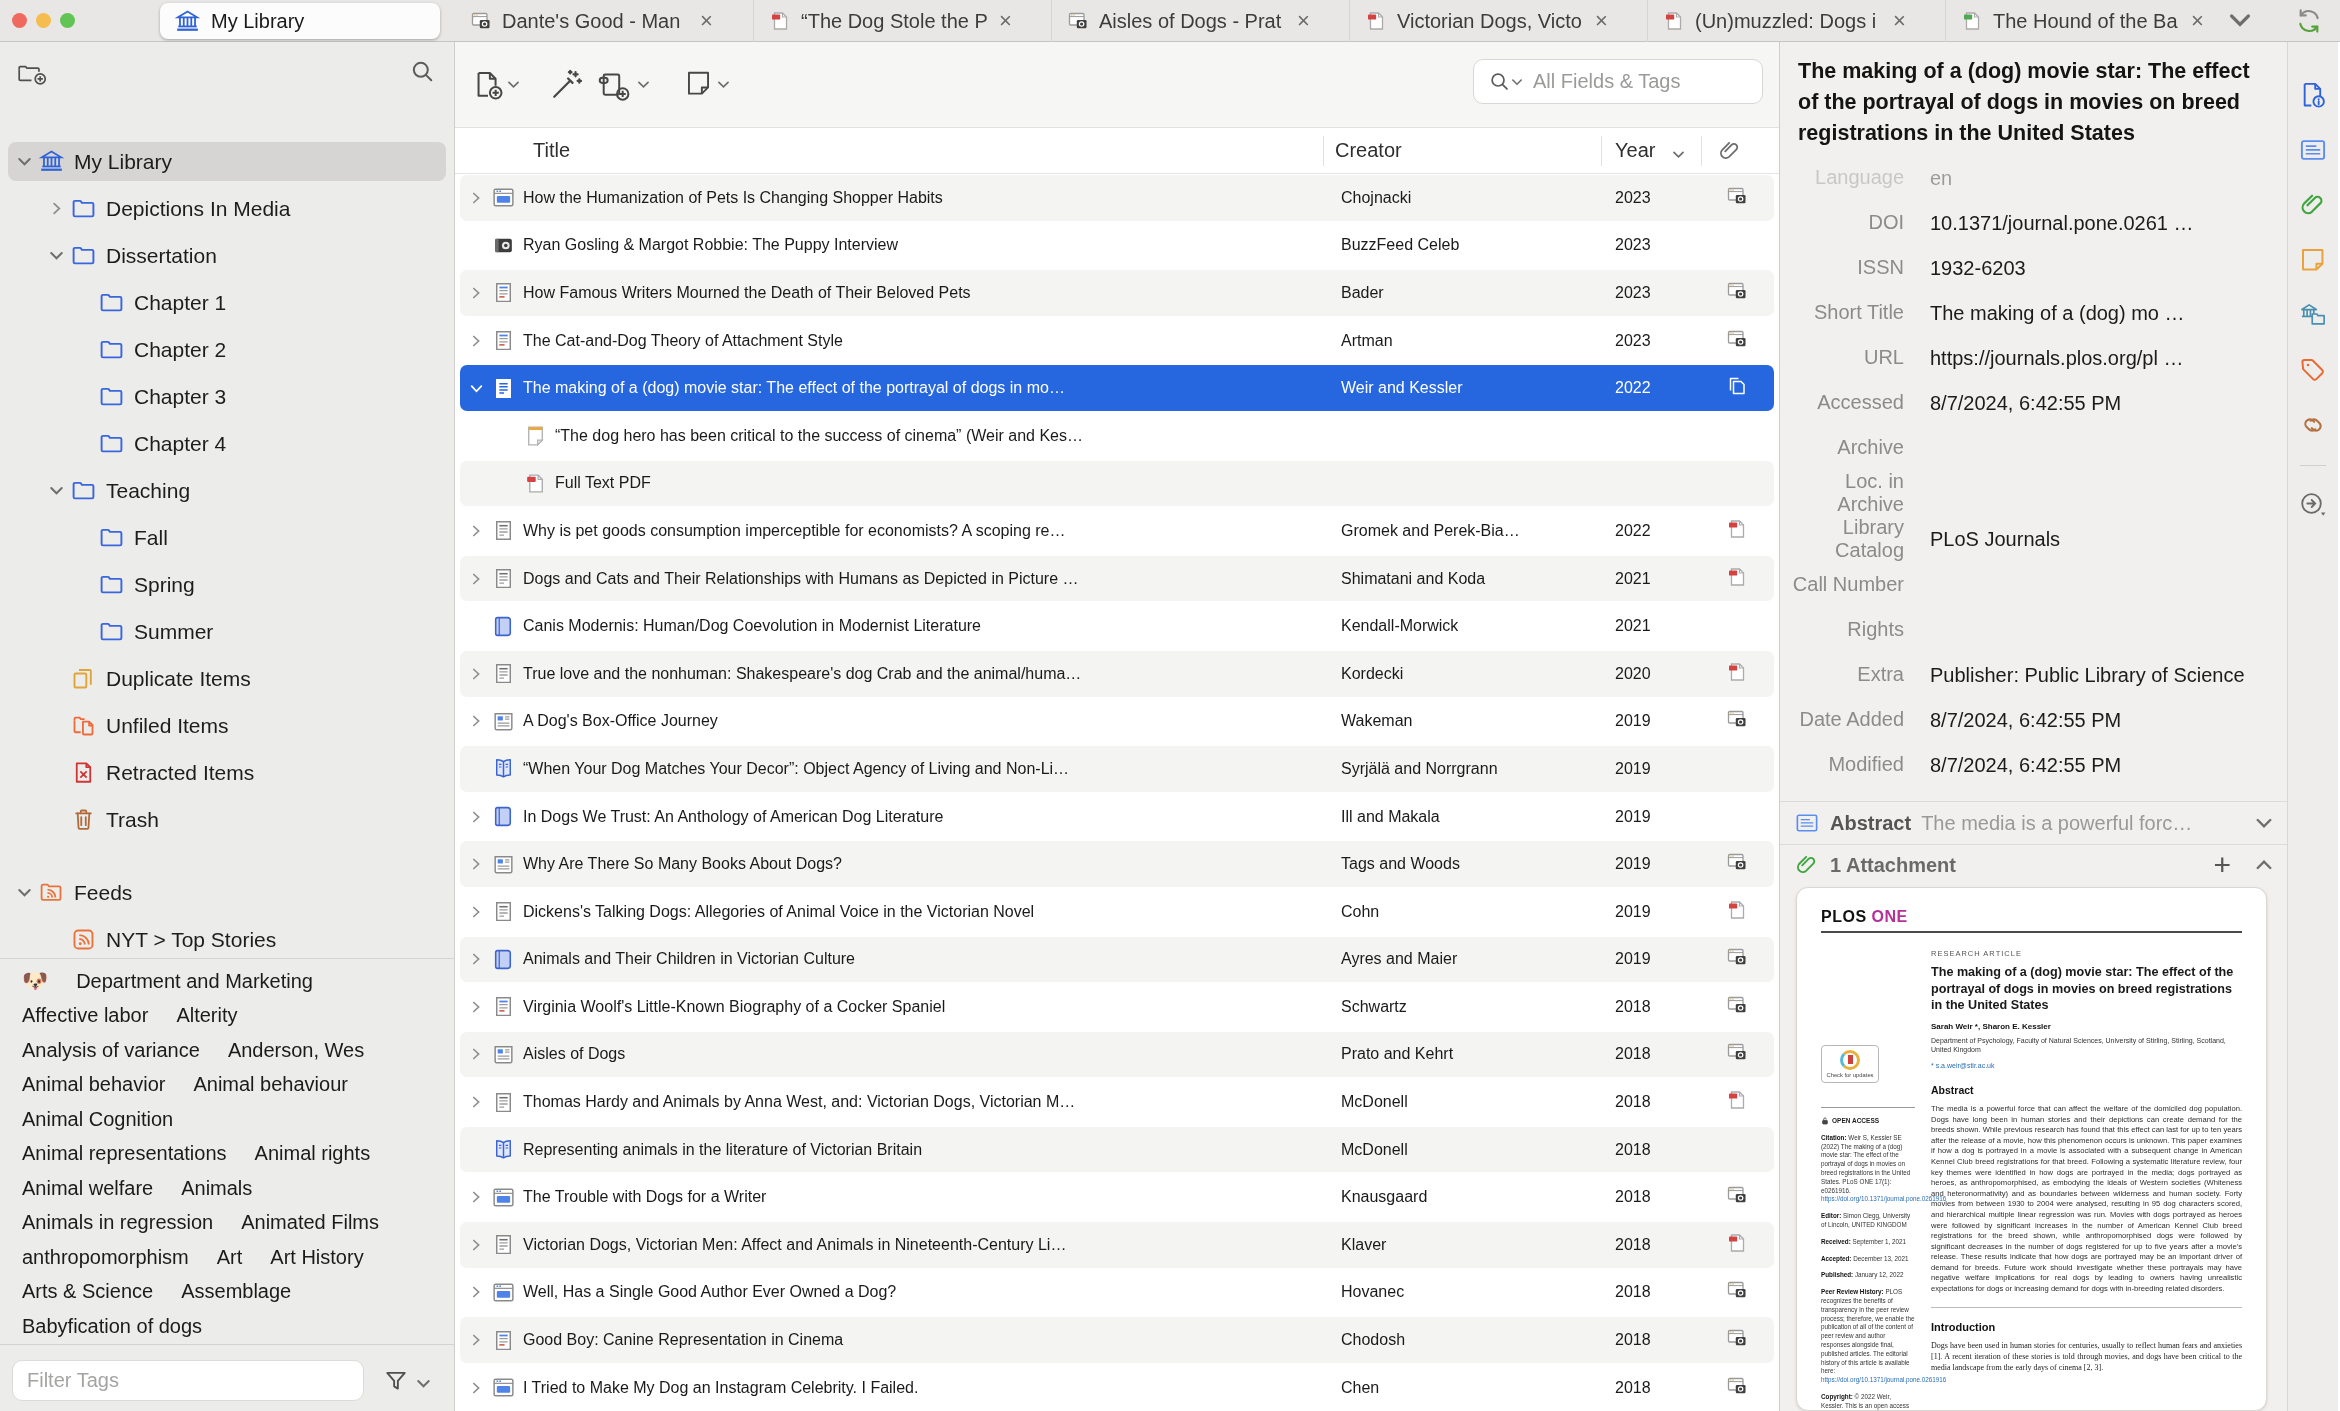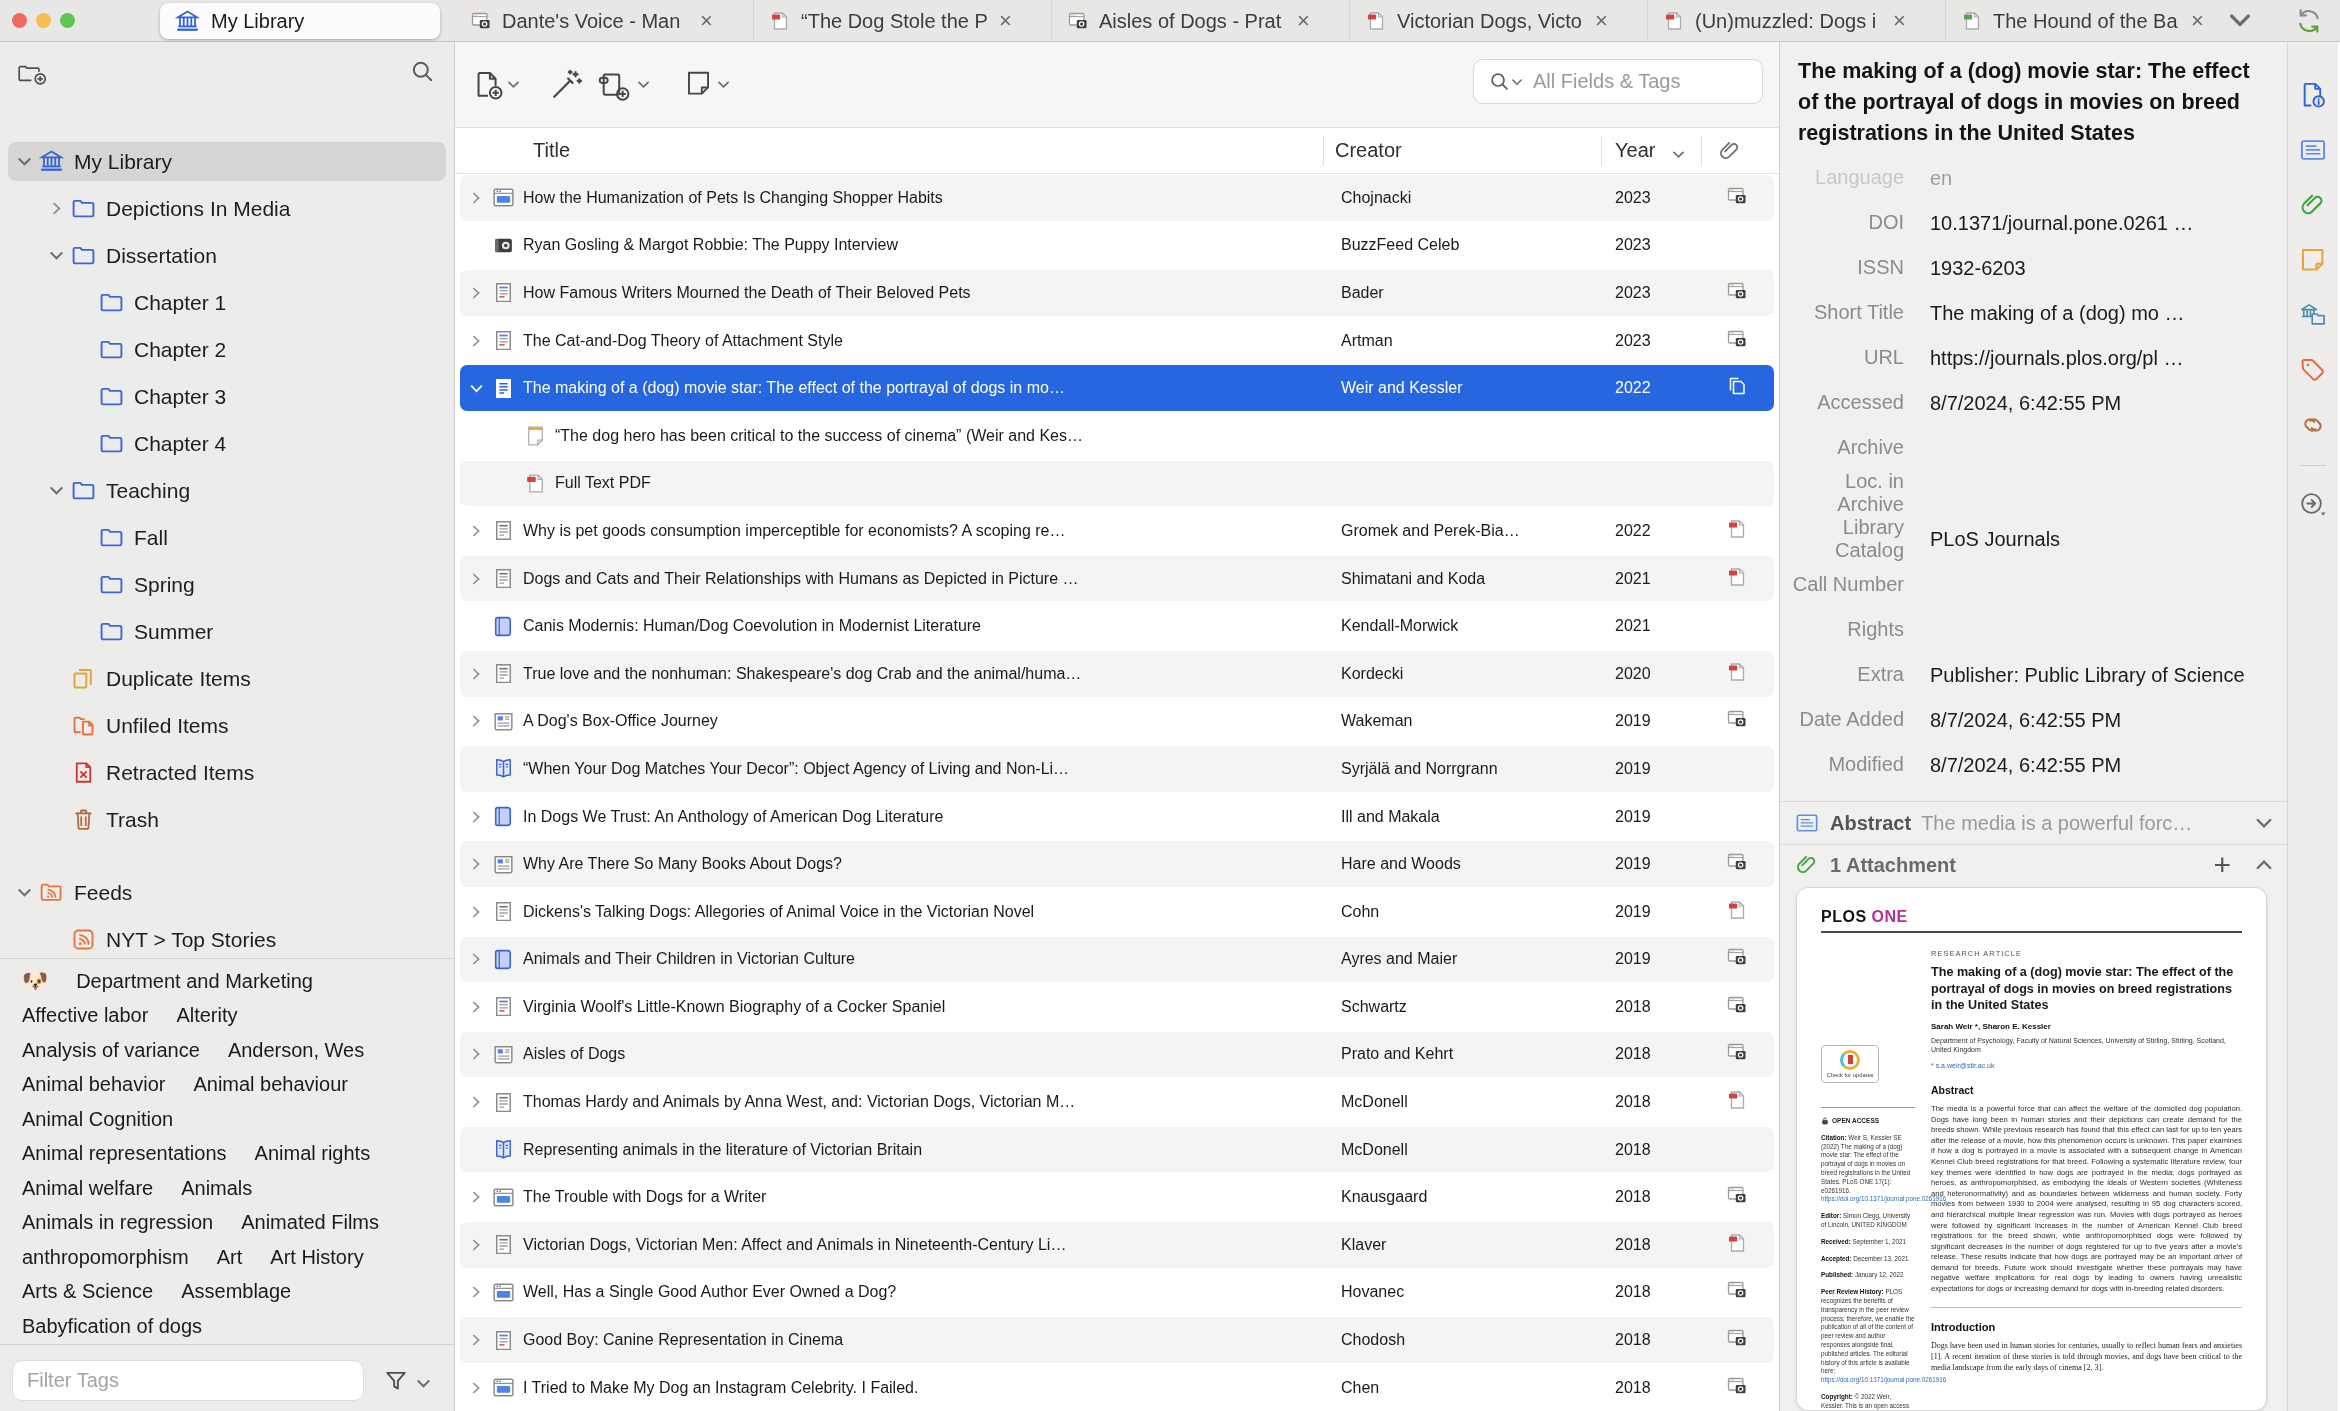--- a/index.html
+++ b/index.html
@@ -161,21 +161,21 @@
         <div class="rtab">
           <span class="icon">
             <svg viewBox="0 0 24 24" width="24" height="24">
               <rect x="3.5" y="4.5" width="14.5" height="11.5" rx="1.2" fill="#fff" stroke="#9a9a9a" stroke-width="1.3"></rect>
               <path d="M3.5 7.6h14.5" stroke="#9a9a9a" stroke-width="1"></path>
               <path d="M5.2 6.1h1.2M7.4 6.1h1.2" stroke="#c9a44a" stroke-width="1"></path>
               <rect x="10.8" y="11" width="9.7" height="8.2" rx="1.2" fill="#3f3f3f"></rect>
               <circle cx="15.6" cy="15" r="2.2" fill="none" stroke="#fff" stroke-width="1.2"></circle>
             </svg>
           </span>
-          <span class="lbl">Dante's Voice - Man</span>
+          <span class="lbl">Dante's Good - Man</span>
           <span class="x">×</span>
         </div>
         <div class="rtab">
           <span class="icon">
             <svg viewBox="0 0 24 24" width="24" height="24">
               <path d="M6.5 4h8l4 4v12h-12z" fill="#fff" stroke="#ababab" stroke-width="1.3"></path>
               <path d="M14.5 4v4h4" fill="none" stroke="#ababab" stroke-width="1.1"></path>
               <rect x="4" y="5.6" width="8.2" height="5" rx="0.9" fill="#d44242"></rect>
             </svg>
           </span>
@@ -908,21 +908,21 @@
               </span>
             </span>
             <span class="icon ricon">
               <svg viewBox="0 0 24 24" width="25" height="25">
                 <path d="M4 4.5h16v14a1.5 1.5 0 0 1-1.5 1.5H5.5A1.5 1.5 0 0 1 4 18.5z" fill="#fff" stroke="#8a8a8a" stroke-width="1.4"></path>
                 <rect x="6.4" y="7" width="5" height="4" fill="#4f83e8"></rect>
                 <path d="M13.5 7.6h4.2M13.5 9.8h4.2M6.4 13.6h11.3M6.4 16.2h11.3" stroke="#9a9a9a" stroke-width="1.2"></path>
               </svg>
             </span>
             <span class="rtitle">Why Are There So Many Books About Dogs?</span>
-            <span class="rcreator">Hare and Woods</span>
+            <span class="rcreator">Tags and Woods</span>
             <span class="ryear">2019</span>
             <span class="rattach"><span class="icon">
                 <svg viewBox="0 0 24 24" width="24" height="24">
                   <rect x="3.5" y="4.5" width="14.5" height="11.5" rx="1.2" fill="#fff" stroke="#9a9a9a" stroke-width="1.3"></rect>
                   <path d="M3.5 7.6h14.5" stroke="#9a9a9a" stroke-width="1"></path>
                   <path d="M5.2 6.1h1.2M7.4 6.1h1.2" stroke="#c9a44a" stroke-width="1"></path>
                   <rect x="10.8" y="11" width="9.7" height="8.2" rx="1.2" fill="#3f3f3f"></rect>
                   <circle cx="15.6" cy="15" r="2.2" fill="none" stroke="#fff" stroke-width="1.2"></circle>
                 </svg>
               </span></span>

